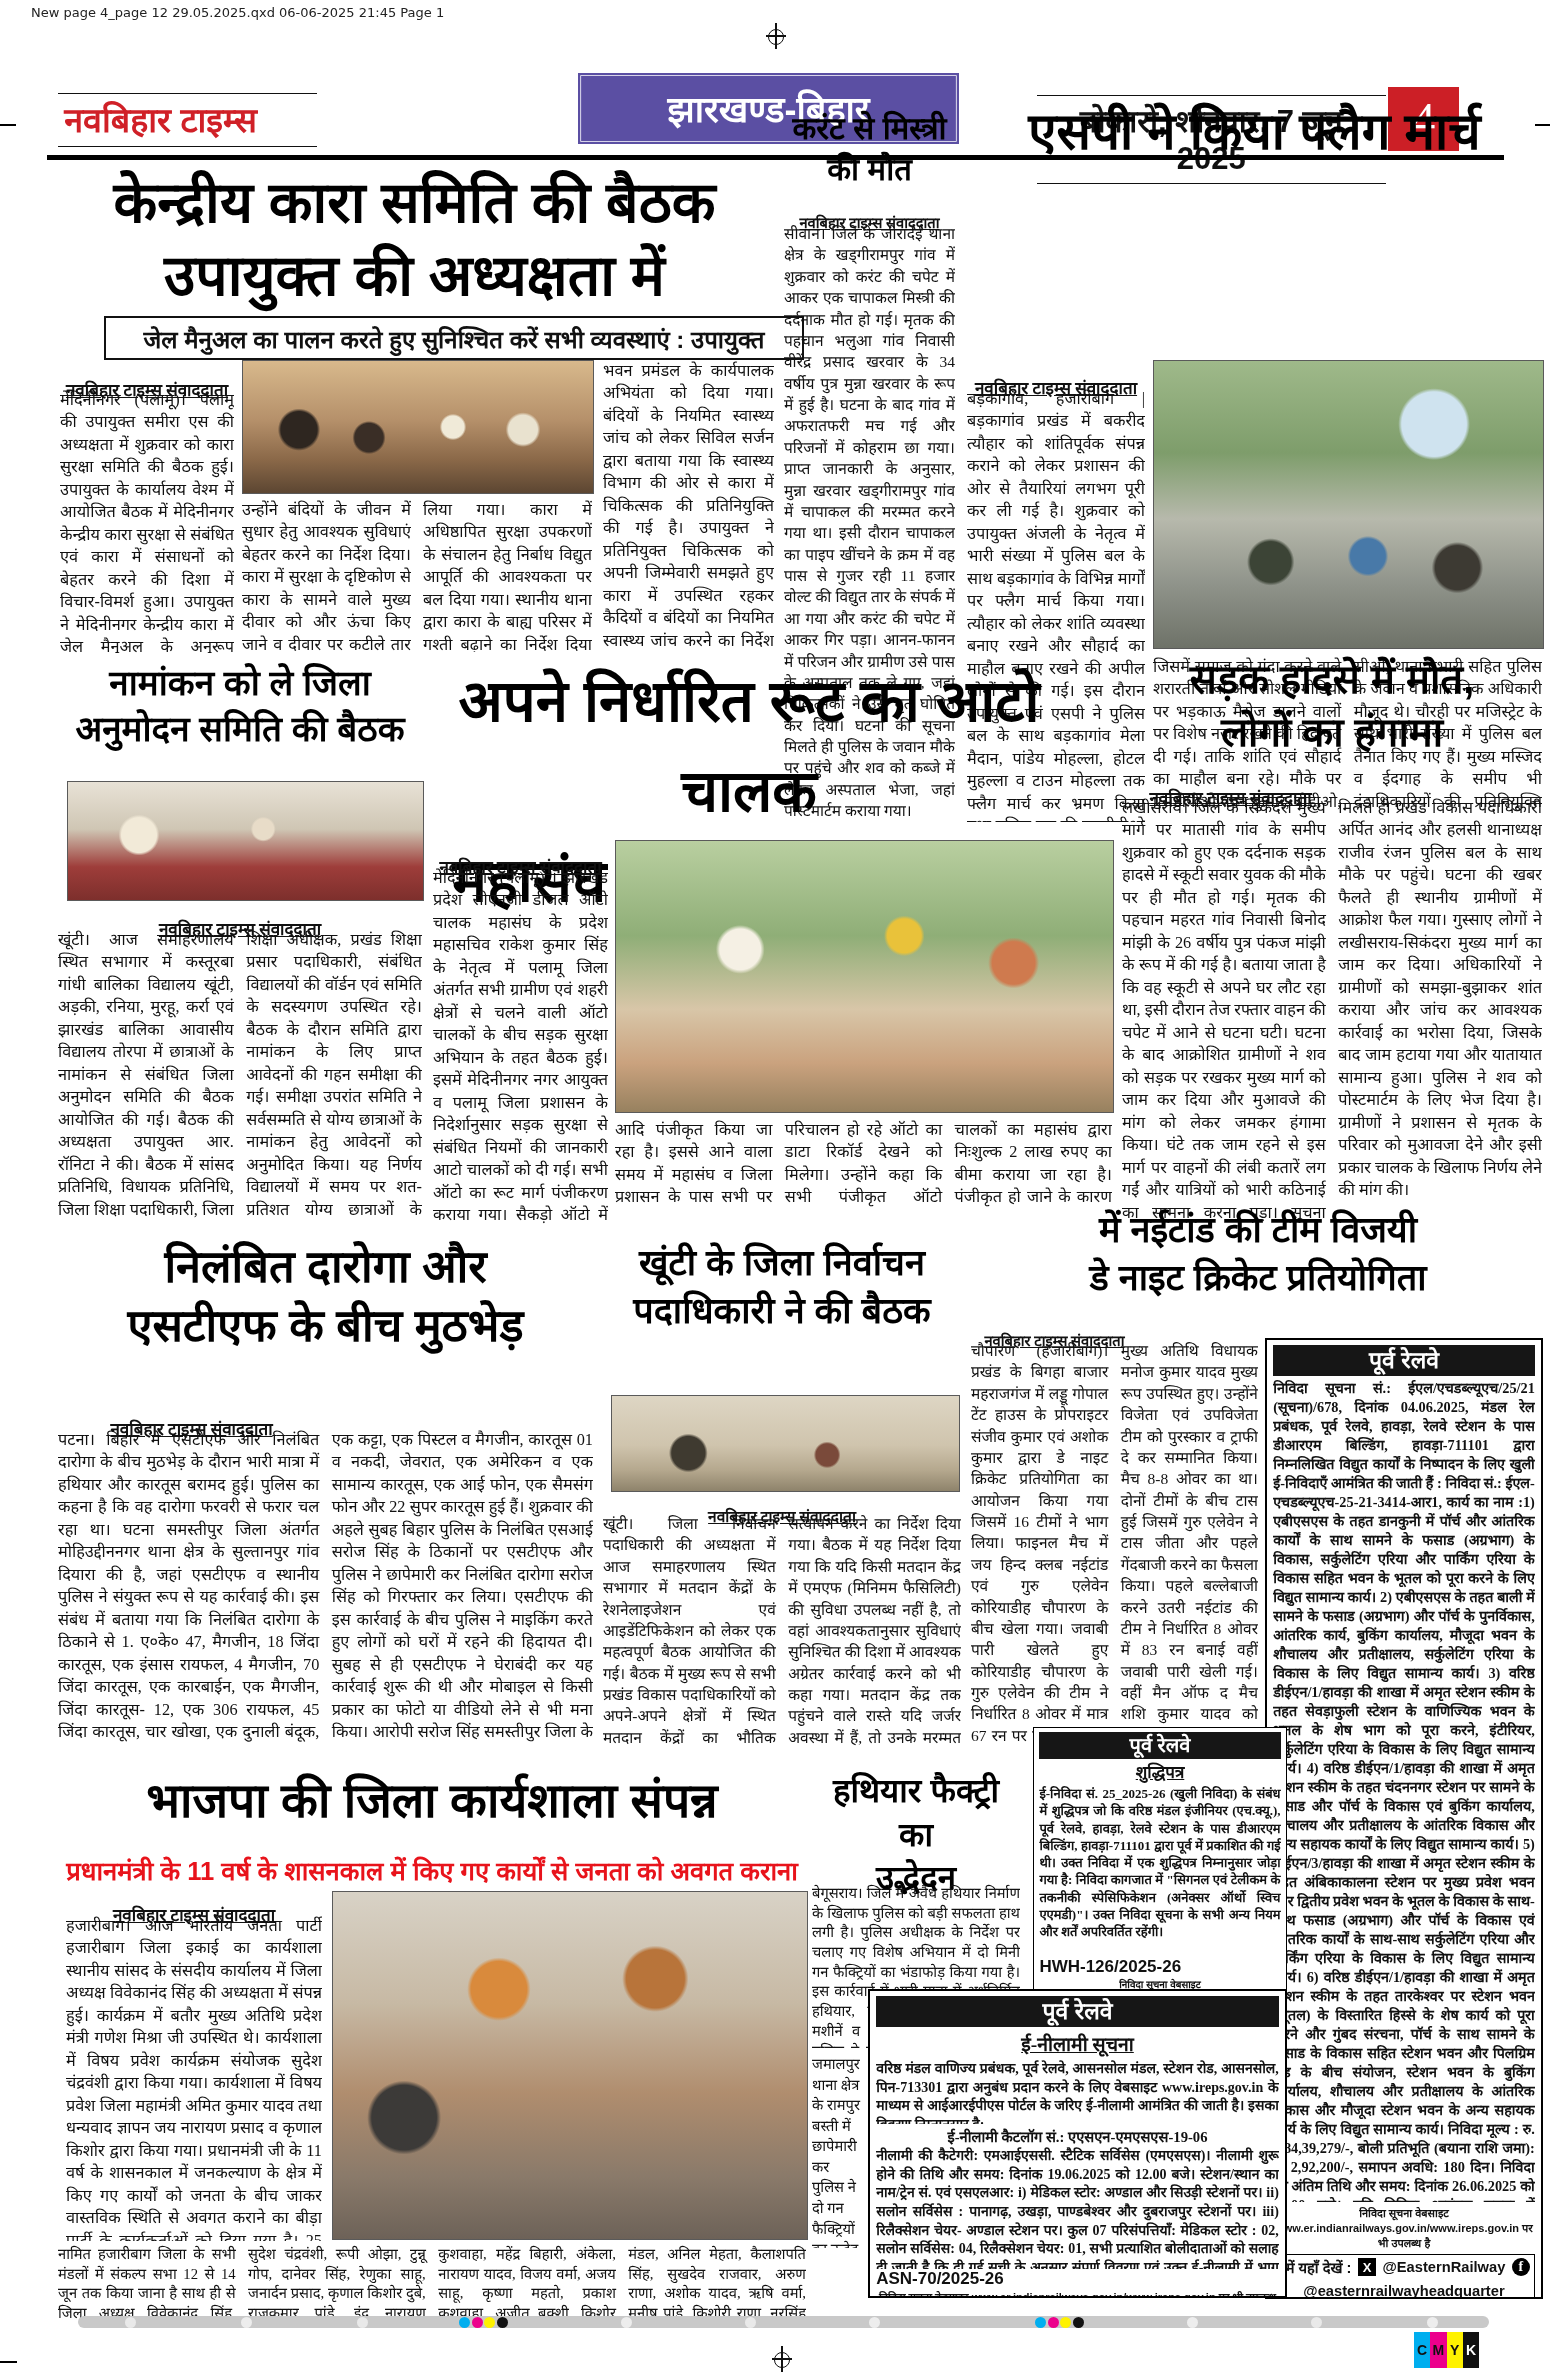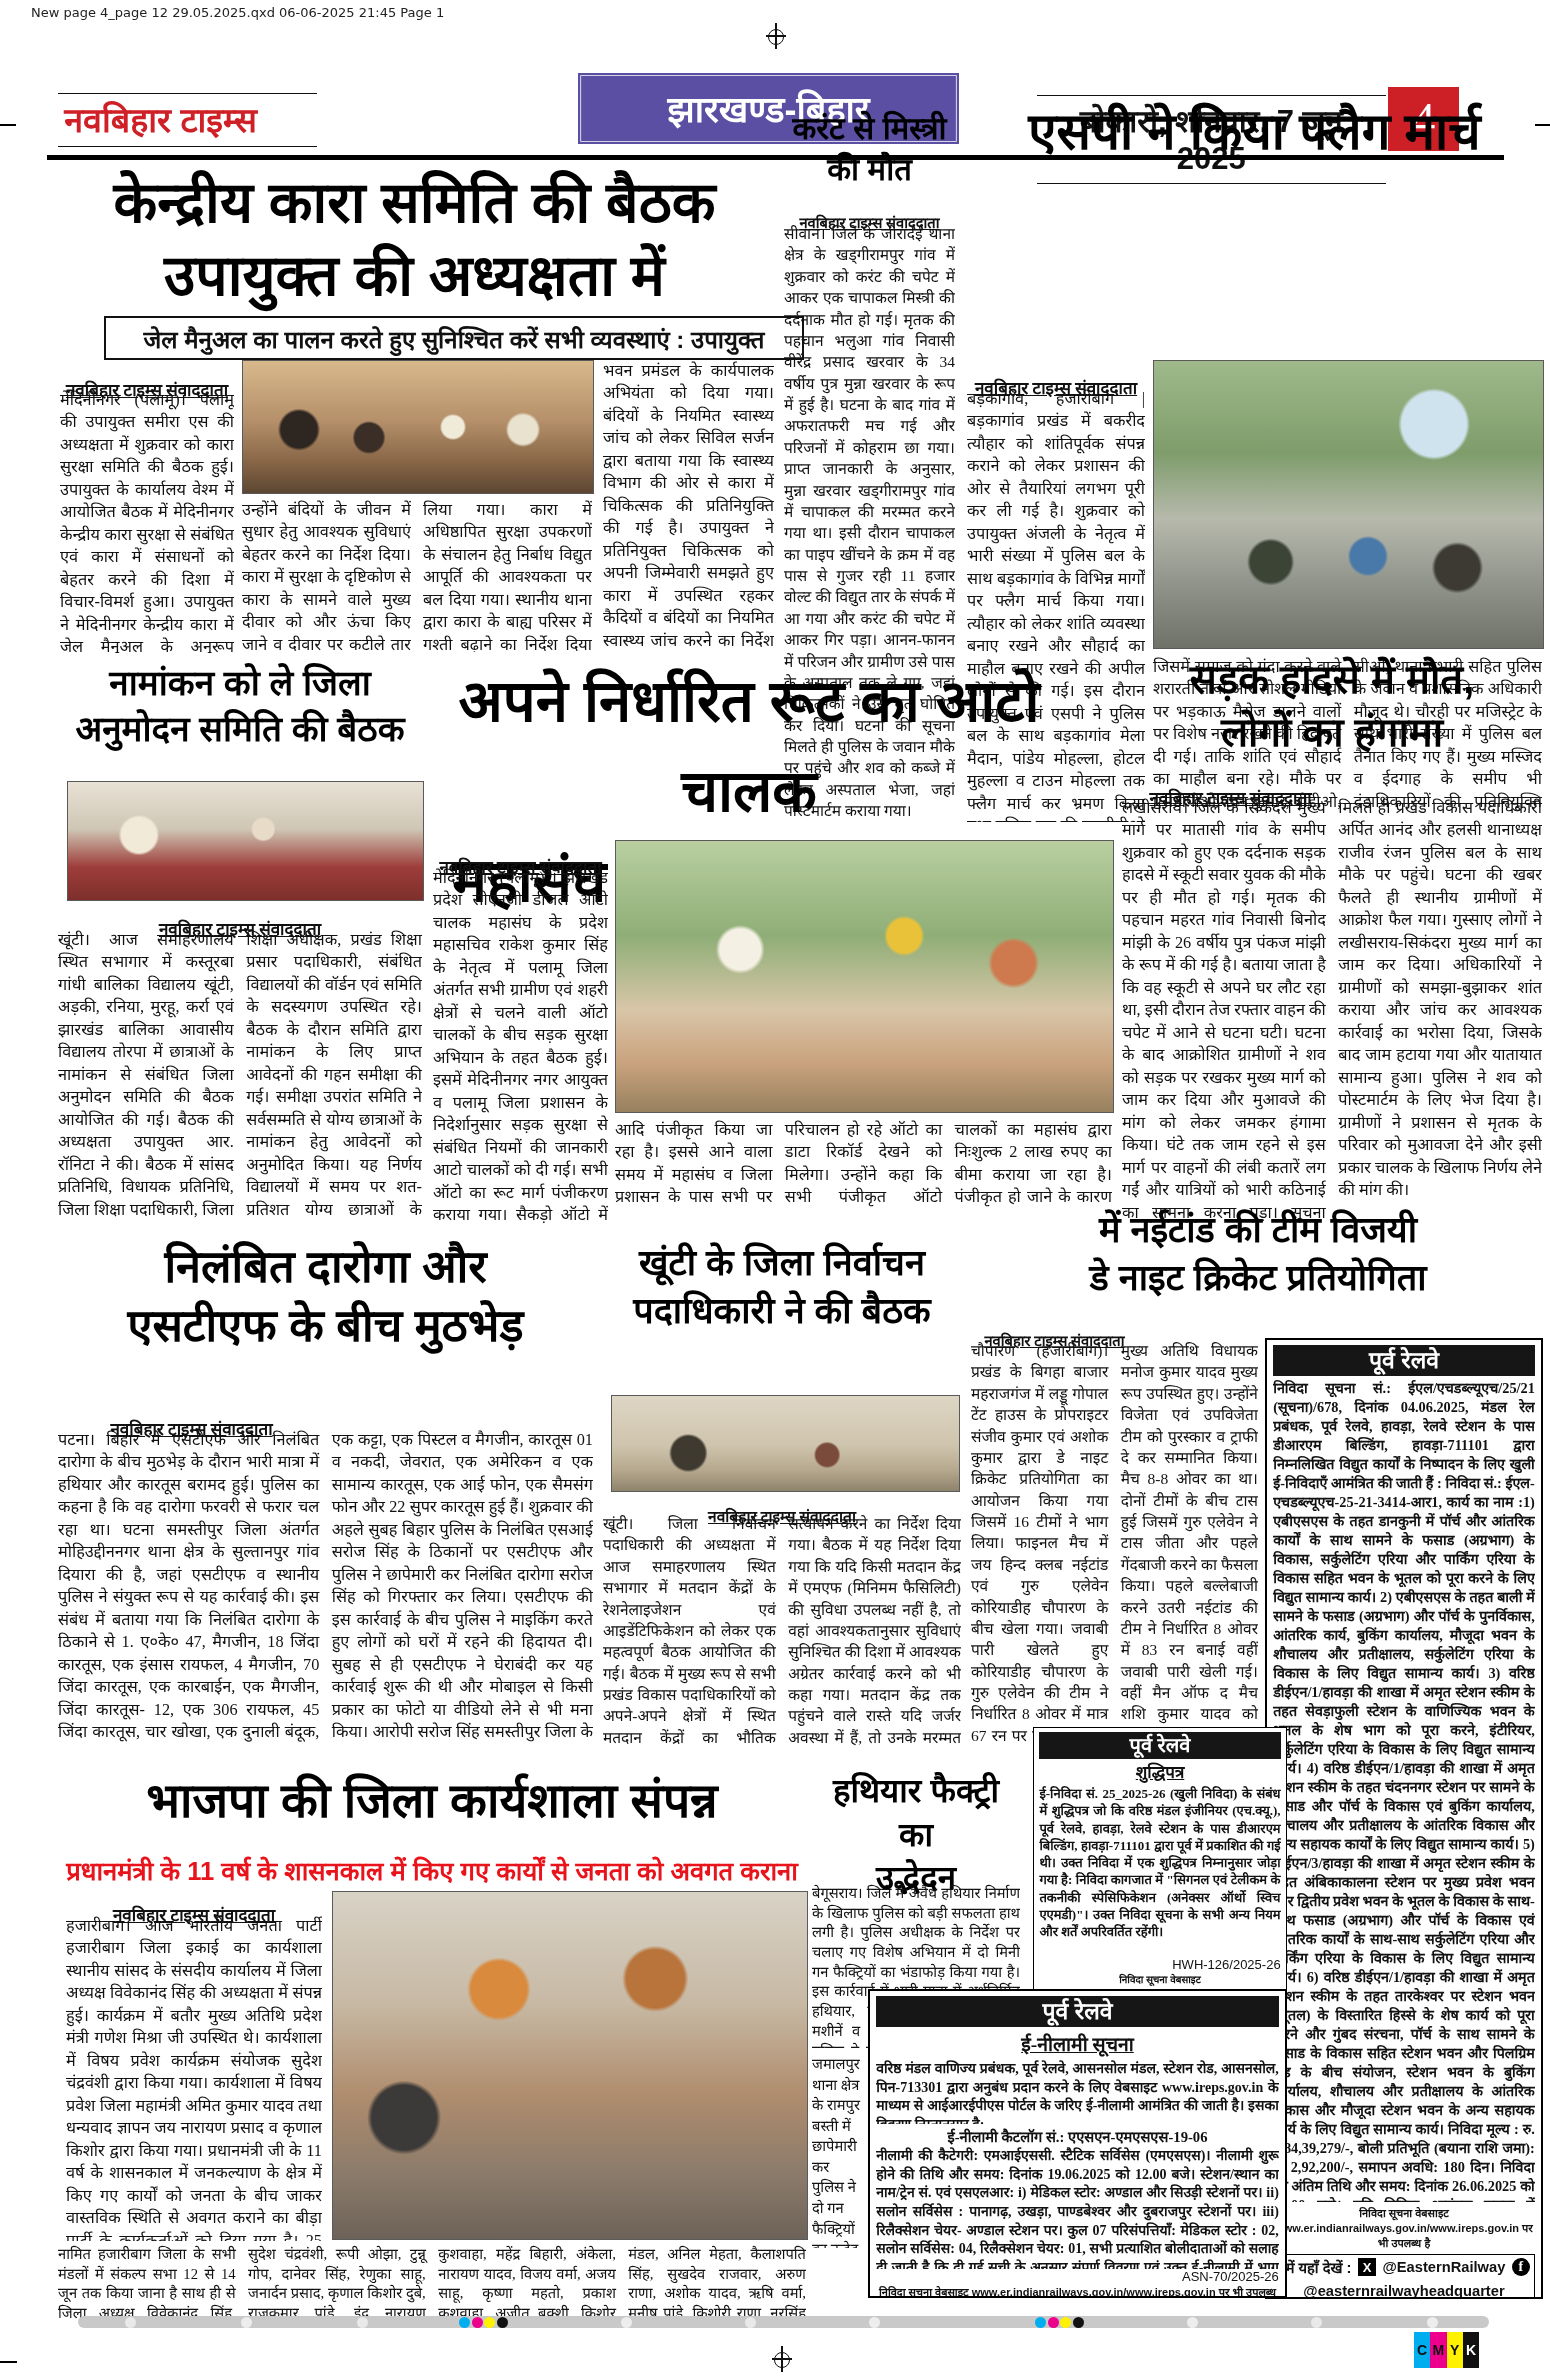--- a/index.html
+++ b/index.html
@@ -60,21 +60,21 @@
         linear-gradient(180deg,#ded6c4 0%,#cfc4ad 52%,#b5a88e 78%,#8e836b 100%);}
   .ph6{background:radial-gradient(circle at 35% 28%,#d98a3c 0 7%,transparent 8%),
         radial-gradient(circle at 68% 25%,#b8743a 0 7%,transparent 8%),
         radial-gradient(circle at 15% 65%,#3c3a38 0 7%,transparent 8%),
         linear-gradient(180deg,#d8d2c6 0%,#c7b9a4 32%,#b08d6e 58%,#8a7a6a 82%,#6d6258 100%);}
   .adbox{border:2.3px solid #000;background:#fff;box-sizing:border-box;padding:4.7px 6.2px;overflow:hidden;}
   .adbar{background:#161616;color:#fff;font-family:"Liberation Sans",sans-serif;font-weight:bold;
          text-align:center;font-size:23px;line-height:1.35;}
   .adsub{font-weight:bold;text-decoration:underline;text-align:center;font-size:19.4px;margin:3.1px 0;}
   .adtxt{font-size:14.3px;line-height:1.33;text-align:justify;font-weight:bold;overflow:hidden;}
-  .adref{font-family:"Liberation Sans",sans-serif;font-weight:normal;font-size:13px;text-align:right;}
+  .adref{font-family:"Liberation Sans",sans-serif;font-weight:bold;font-size:17px;}
   .adweb{font-family:"Liberation Sans",sans-serif;font-weight:bold;font-size:11px;text-align:center;}
   .social{border:1.6px solid #000;display:flex;align-items:center;justify-content:center;gap:6.2px;
           font-family:"Liberation Sans",sans-serif;font-weight:bold;font-size:14.7px;padding:2.3px 3.1px;flex-wrap:wrap;}
   .xicon{display:inline-flex;width:18.6px;height:18.6px;background:#000;color:#fff;align-items:center;justify-content:center;
          font-family:"Liberation Sans",sans-serif;font-weight:bold;font-size:13px;}
   .fbicon{display:inline-flex;width:18.6px;height:18.6px;background:#000;color:#fff;border-radius:50%;
           align-items:center;justify-content:center;font-family:"Liberation Serif",serif;font-weight:bold;font-size:14px;}
   .regbar{background:#c9c9c9;border-radius:6.2px;}
   .dot{position:absolute;top:0.8px;width:11px;height:11px;border-radius:50%;}
   .cmyk-badge{display:flex;}

